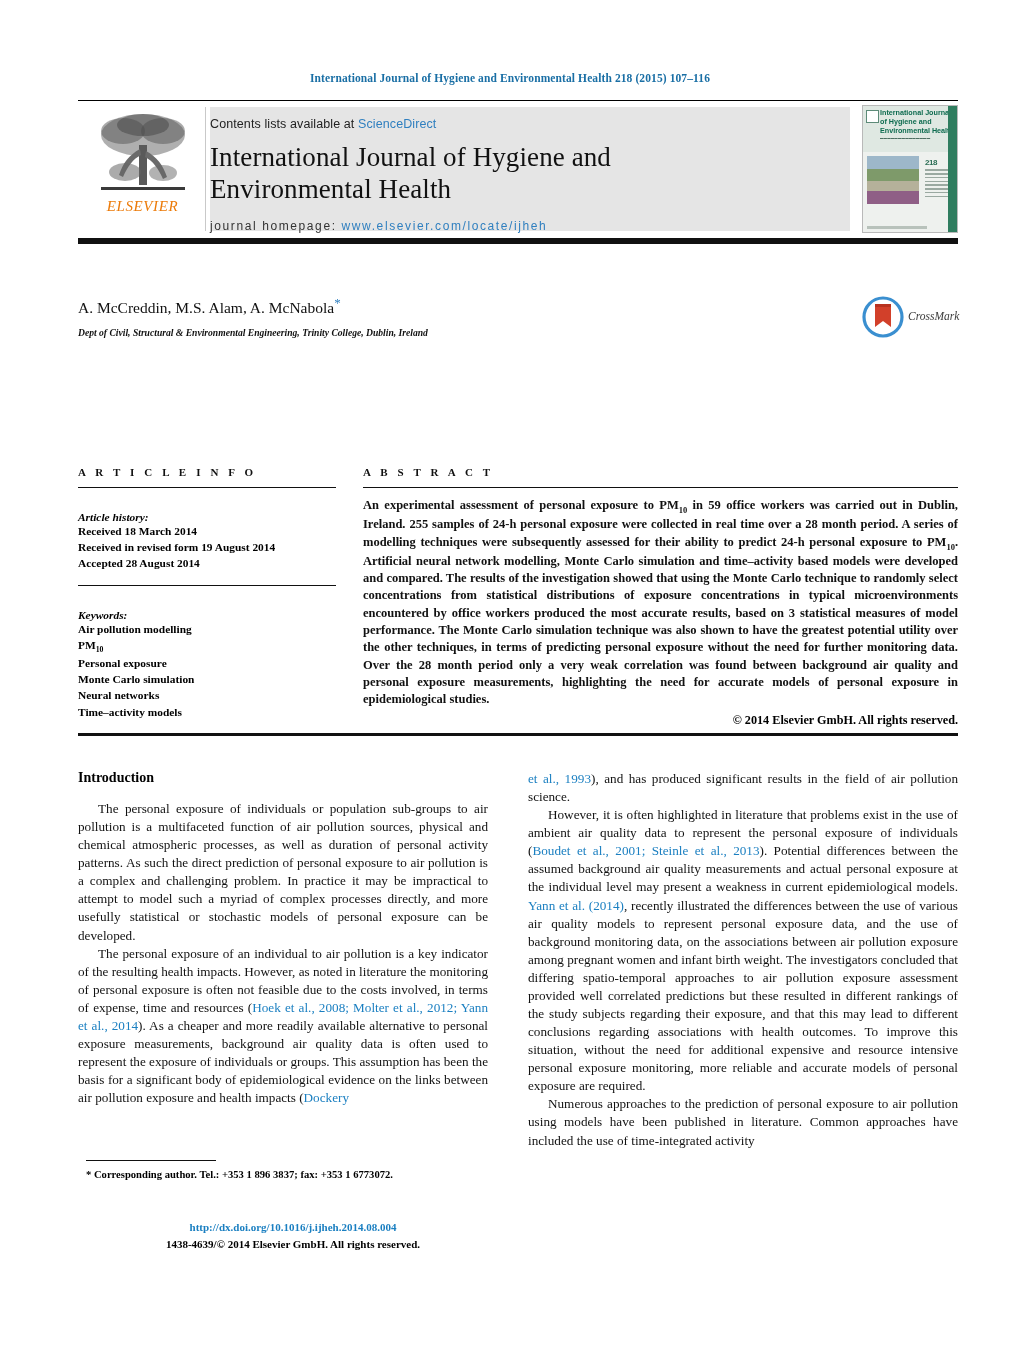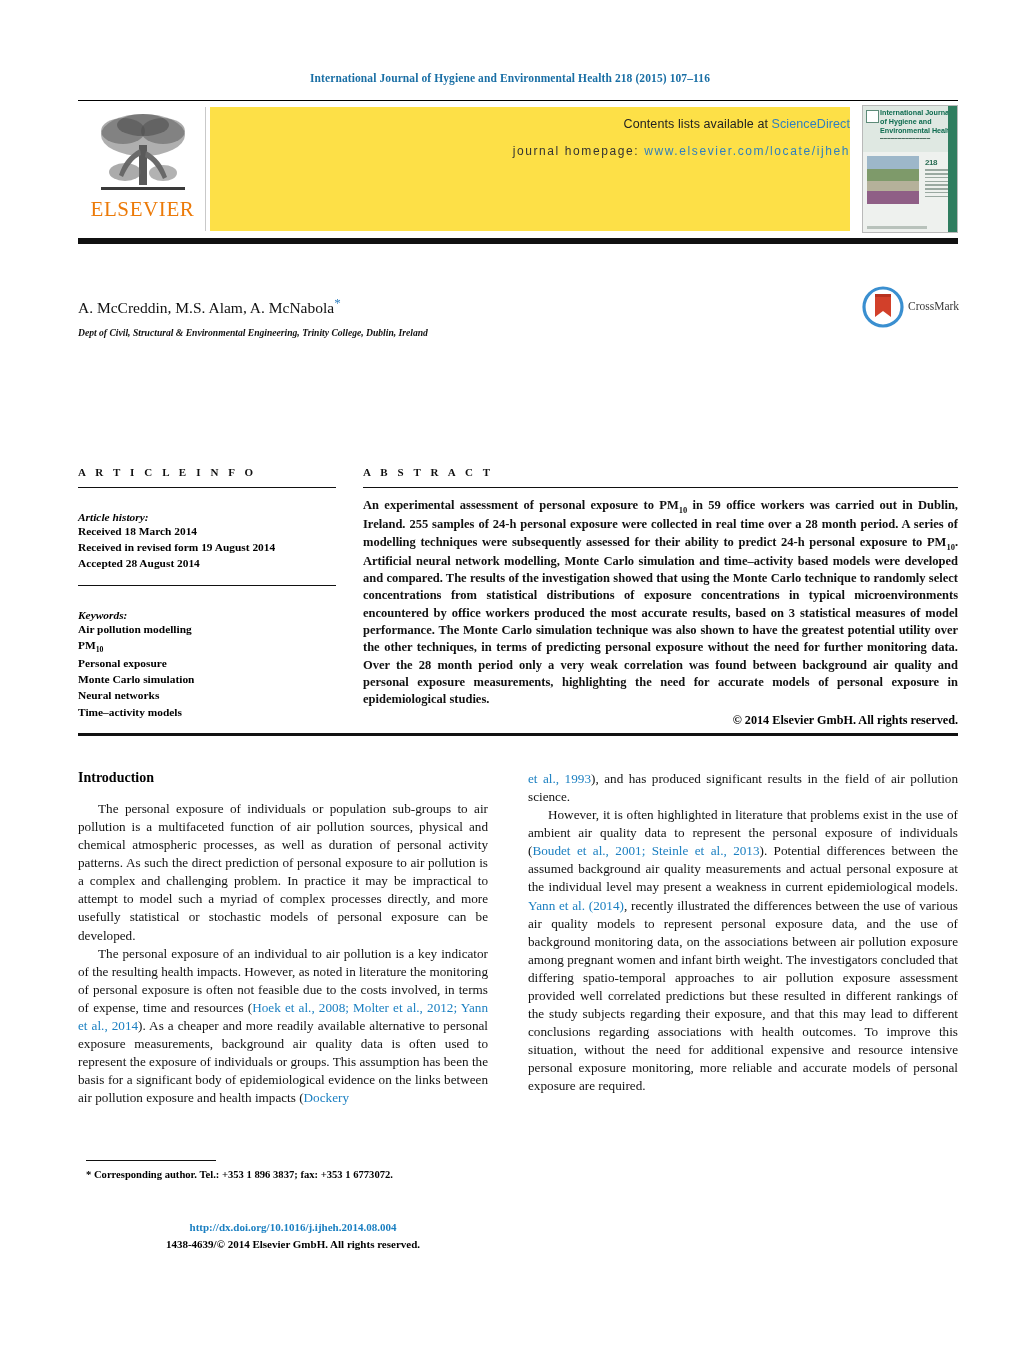--- a/index.html
+++ b/index.html
@@ -56,34 +56,35 @@
     top: 6px;
     width: 126px;
     height: 124px;
     border-right: 1px solid #c9c9c9;
     box-sizing: border-box;
   }
   .tree-svg { display:block; margin: 2px auto 0 auto; }
   .elsevier-word {
     text-align: center;
     font-family: "Liberation Serif", serif;
-    font-size: 21px;
+    font-size: 15px;
     letter-spacing: 0.6px;
     color: #ec7a08;
     margin-top: -2px;
     line-height: 1;
+    font-style: italic;
   }
   .centre-grey {
     position: absolute;
     left: 132px;
     top: 6px;
     width: 640px;
     height: 124px;
-    background: #fde047;
-    text-align: right;
+    background: #e5e5e5;
+    text-align: left;
     box-sizing: border-box;
   }
   .contents-line {
     font-family: "Liberation Sans", sans-serif;
     font-size: 12.5px;
     color: #222;
     padding-top: 10px;
     letter-spacing: 0.1px;
   }
   .contents-line .sd-link { color: #2f7fbf; }
@@ -217,23 +218,24 @@
     font-weight: bold;
     font-size: 9.6px;
     margin-top: 10px;
     color: #111;
   }
 
   
   .crossmark {
     position: absolute;
     left: 862px;
-    top: 286px;
+    top: 296px;
     width: 98px;
     height: 46px;
+    font-style: italic;
   }
   .cm-label {
     position: absolute;
     left: 46px;
     top: 14px;
     font-family: "Liberation Serif", serif;
     font-size: 11.5px;
     color: #3b3b3b;
   }
 
@@ -397,20 +399,24 @@
             <ellipse cx="70" cy="64" rx="14" ry="8" fill="#666" opacity="0.5"></ellipse>
             <rect x="8" y="78" width="84" height="3" fill="#3a3a3a"></rect>
           </g>
         </svg>
         <div class="elsevier-word">ELSEVIER</div>
       </div>
 
       <div class="centre-grey">
         <div class="contents-line">
           <span>Contents lists available at </span><span class="sd-link">ScienceDirect</span>
+        </div>
+        <div class="journal-title">
+          <div>International Journal of Hygiene and</div>
+          <div>Environmental Health</div>
         </div>
         <div class="homepage-line">
           <span>journal homepage: </span><span class="hp-url">www.elsevier.com/locate/ijheh</span>
         </div>
       </div>
 
       <div class="cover-thumb">
         <div class="cover-head">
           <div class="cover-mark"></div>
           <div class="cover-ttl">
@@ -526,20 +532,21 @@
       <span class="ref">Yann et al. (2014)</span>, recently illustrated the differences between the
       use of various air quality models to represent personal exposure
       data, and the use of background monitoring data, on the associations between air pollution exposure among pregnant women
       and infant birth weight. The investigators concluded that differing
       spatio-temporal approaches to air pollution exposure assessment
       provided well correlated predictions but these resulted in different rankings of the study subjects regarding their exposure, and
       that this may lead to different conclusions regarding associations
       with health outcomes. To improve this situation, without the need
       for additional expensive and resource intensive personal exposure
       monitoring, more reliable and accurate models of personal exposure are required.</p>
+    <p class="body-p">Numerous approaches to the prediction of personal exposure to air pollution using models have been published in literature. Common approaches have included the use of time-integrated activity</p>
   </div>
 
   <div class="foot-rule"></div>
   <div class="footnote">
     <div>* Corresponding author. Tel.: +353 1 896 3837; fax: +353 1 6773072.</div>
   </div>
 
   <div class="doi-block">
     <div class="doi-link">http://dx.doi.org/10.1016/j.ijheh.2014.08.004</div>
     <div>1438-4639/© 2014 Elsevier GmbH. All rights reserved.</div>

